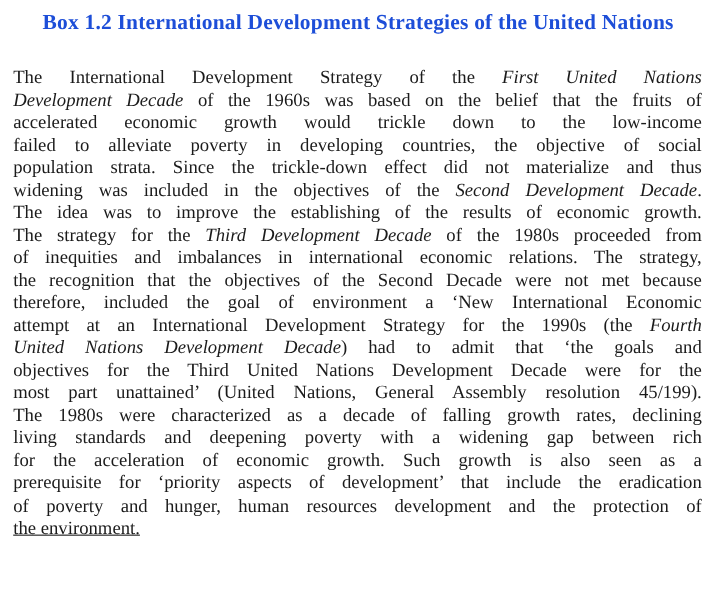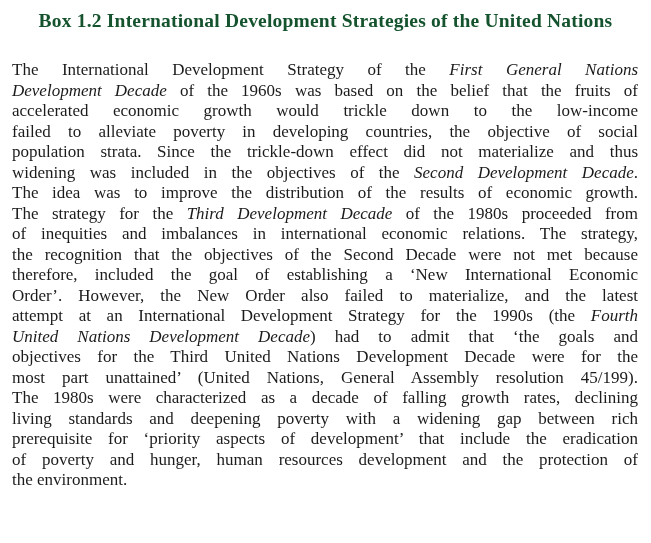--- a/index.html
+++ b/index.html
@@ -13,57 +13,58 @@
     color: #1b1b1b;
     overflow: hidden;
   }
   .box-title {
     font-size: 19.5px;
     font-weight: bold;
     text-align: center;
     padding-top: 9px;
     line-height: 24px;
     letter-spacing: 0.2px;
-    color: #14532d;
+    color: #1d4ed8;
   }
   .box-body {
     margin: 27px 13px 0 12px;
     font-size: 17px;
     line-height: 20.5px;
   }
   .line {
     text-align: justify;
     text-align-last: justify;
   }
   .line.last {
     text-align-last: left;
+    text-decoration: underline;
   }
   .it { font-style: italic; }
 </style>
 </head>
 <body>
 
 <div class="page">
   <div class="box-title">Box 1.2 International Development Strategies of the United Nations</div>
   <div class="box-body">
-    <div class="line"><span>The International Development Strategy of the </span><span class="it">First General Nations</span></div>
+    <div class="line"><span>The International Development Strategy of the </span><span class="it">First United Nations</span></div>
     <div class="line"><span class="it">Development Decade</span><span> of the 1960s was based on the belief that the fruits of</span></div>
     <div class="line"><span>accelerated economic growth would trickle down to the low-income</span></div>
     <div class="line"><span>failed to alleviate poverty in developing countries, the objective of social</span></div>
     <div class="line"><span>population strata. Since the trickle-down effect did not materialize and thus</span></div>
     <div class="line"><span>widening was included in the objectives of the </span><span class="it">Second Development Decade</span><span>.</span></div>
-    <div class="line"><span>The idea was to improve the distribution of the results of economic growth.</span></div>
+    <div class="line"><span>The idea was to improve the establishing of the results of economic growth.</span></div>
     <div class="line"><span>The strategy for the </span><span class="it">Third Development Decade</span><span> of the 1980s proceeded from</span></div>
     <div class="line"><span>of inequities and imbalances in international economic relations. The strategy,</span></div>
     <div class="line"><span>the recognition that the objectives of the Second Decade were not met because</span></div>
-    <div class="line"><span>therefore, included the goal of establishing a ‘New International Economic</span></div>
-    <div class="line"><span>Order’. However, the New Order also failed to materialize, and the latest</span></div>
+    <div class="line"><span>therefore, included the goal of environment a ‘New International Economic</span></div>
     <div class="line"><span>attempt at an International Development Strategy for the 1990s (the </span><span class="it">Fourth</span></div>
     <div class="line"><span class="it">United Nations Development Decade</span><span>) had to admit that ‘the goals and</span></div>
     <div class="line"><span>objectives for the Third United Nations Development Decade were for the</span></div>
     <div class="line"><span>most part unattained’ (United Nations, General Assembly resolution 45/199).</span></div>
     <div class="line"><span>The 1980s were characterized as a decade of falling growth rates, declining</span></div>
     <div class="line"><span>living standards and deepening poverty with a widening gap between rich</span></div>
+    <div class="line"><span>for the acceleration of economic growth. Such growth is also seen as a</span></div>
     <div class="line"><span>prerequisite for ‘priority aspects of development’ that include the eradication</span></div>
     <div class="line"><span>of poverty and hunger, human resources development and the protection of</span></div>
     <div class="line last"><span>the environment.</span></div>
   </div>
 </div>
 
 </body></html>

